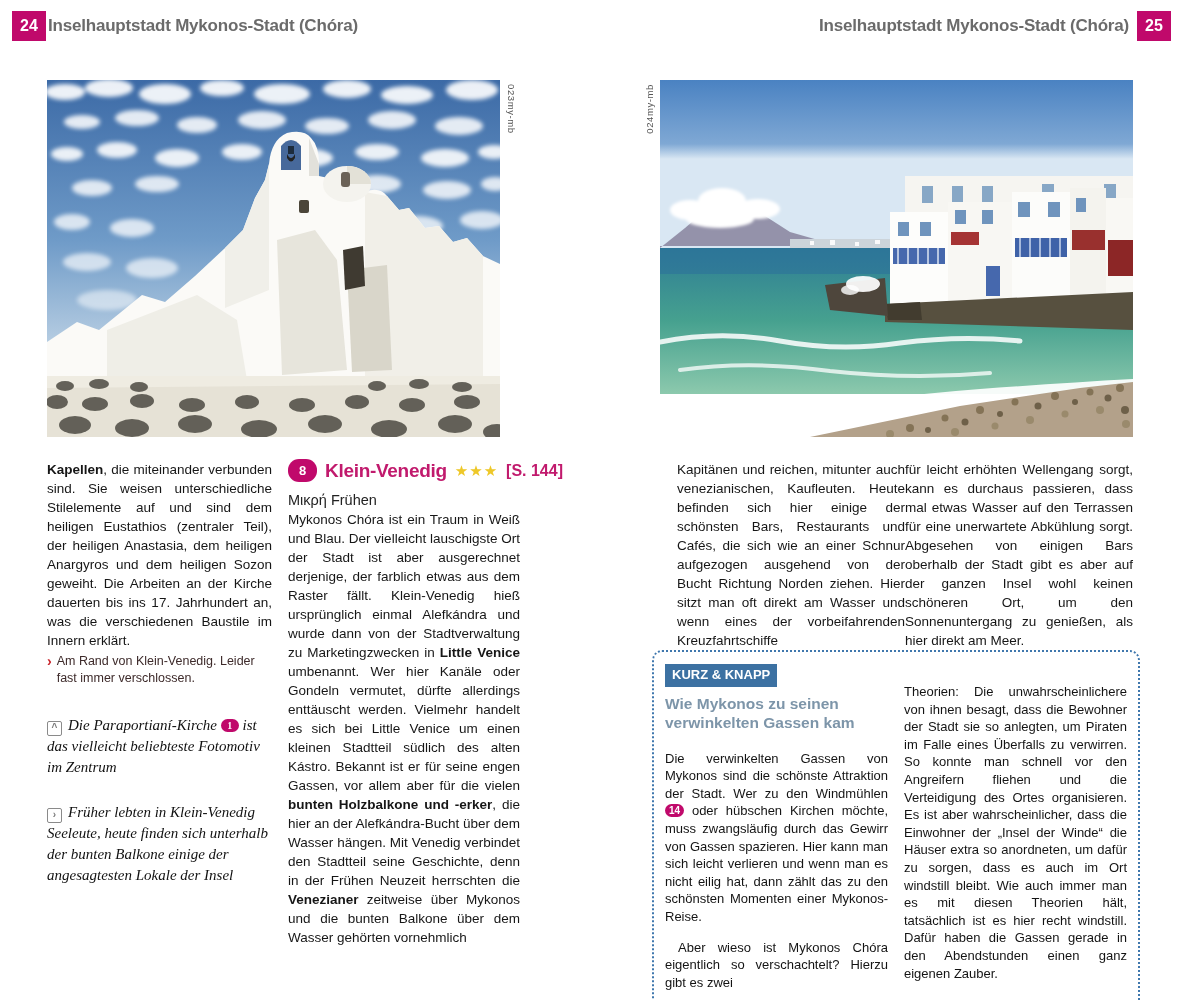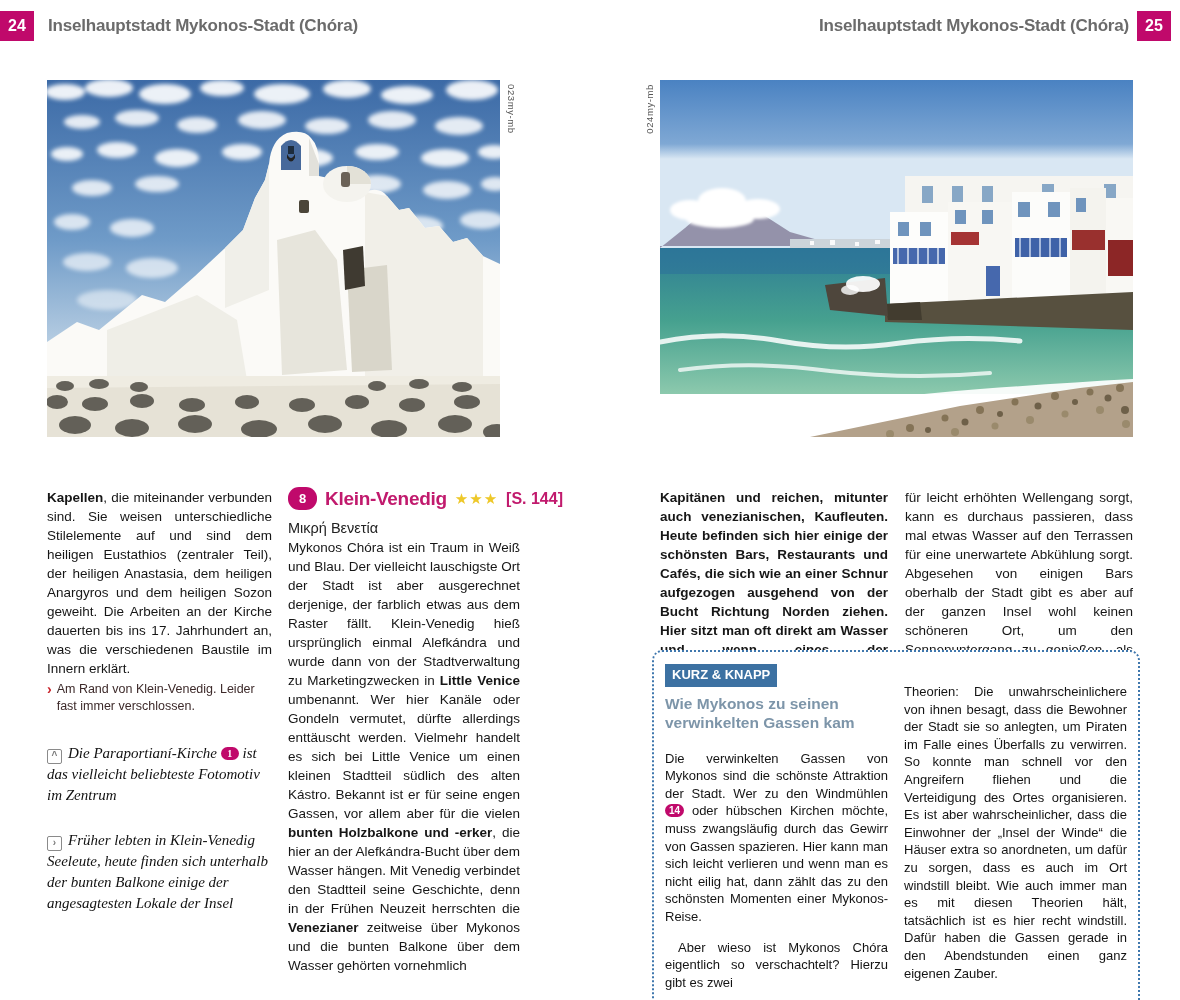--- a/index.html
+++ b/index.html
@@ -11,21 +11,21 @@
   .header-title{position:absolute;top:11px;height:30px;display:flex;align-items:center;
     font-weight:700;font-size:17px;color:#6b6b6b;letter-spacing:-0.2px;}
 
   
   .photo{position:absolute;top:80px;display:block;}
   .credit{position:absolute;top:84px;font-size:9.5px;color:#555;letter-spacing:.6px;
     writing-mode:vertical-rl;}
   .credit.flip{transform:rotate(180deg);}
 
   
-  .col{position:absolute;text-align:justify;font-size:13.5px;line-height:19px;color:#161616;margin-top:28px;}
+  .col{position:absolute;text-align:justify;font-size:13.5px;line-height:19px;color:#161616;}
   .col p{margin:0;}
   p.indent{text-indent:13px;}
   b{font-weight:700;}
 
   
   .tip{display:flex;gap:5px;margin-top:3px;font-size:12.5px;line-height:17px;color:#3d2a2a;text-align:left;}
   .tip .marker{color:#c9252c;font-weight:700;font-size:14px;line-height:16px;}
 
   
   .caption{font-family:"Liberation Serif",serif;font-style:italic;font-size:15px;line-height:21px;
@@ -53,21 +53,21 @@
     border:2px dotted #3f77ad;border-radius:10px;padding:12px 11px 12px 11px;
     display:flex;gap:16px;background:#fff;}
   .kk-col{width:223px;text-align:justify;font-size:13px;line-height:17.6px;color:#141414;}
   .kk-label{display:inline-block;background:#3c71a2;color:#fff;font-weight:700;font-size:13px;
     padding:2px 7px 3px 7px;margin-bottom:7px;}
   .kk-heading{font-weight:700;font-size:15.5px;line-height:19px;color:#7d95a9;margin:0 0 18px 0;text-align:left;}
 </style>
 </head>
 <body>
 
-<div class="pagenum-box" style="left:0;">24</div>
+<div class="pagenum-box" style="left:12px;">24</div>
 <div class="header-title" style="left:48px;">Inselhauptstadt Mykonos-Stadt (Chóra)</div>
 
 <div class="header-title" style="right:51px;">Inselhauptstadt Mykonos-Stadt (Chóra)</div>
 <div class="pagenum-box" style="left:1137px;">25</div>
 
 <svg class="photo" style="left:47px;" width="453" height="357" viewBox="0 0 453 357">
   <defs>
     <linearGradient id="sky1" x1="0" y1="0" x2="0" y2="1">
       <stop offset="0" stop-color="#3c6aa6"></stop>
         <stop offset="0.45" stop-color="#6f9bc8"></stop>
@@ -341,25 +341,25 @@
   </div>
 </div>
 
 <div class="col" style="left:288px;top:459px;width:232px;">
   <div class="sec-head">
     <span class="sec-badge">8</span>
     <span class="sec-title">Klein-Venedig</span>
     <span class="sec-stars">★★★</span>
     <span class="sec-ref">[S. 144]</span>
   </div>
-  <p class="sec-sub">Μικρή Βενετία</p>
+  <p class="sec-sub">Μικρή Frühen</p>
   <p><span>Mykonos Chóra ist ein Traum in Weiß und Blau. Der vielleicht lauschigste Ort der Stadt ist aber ausgerechnet derjenige, der farblich etwas aus dem Raster fällt. Klein-Venedig hieß ursprünglich einmal Alefkándra und wurde dann von der Stadtverwaltung zu Marketingzwecken in </span><b>Little Venice</b><span> umbenannt. Wer hier Kanäle oder Gondeln vermutet, dürfte allerdings enttäuscht werden. Vielmehr handelt es sich bei Little Venice um einen kleinen Stadtteil südlich des alten Kástro. Bekannt ist er für seine engen Gassen, vor allem aber für die vielen </span><b>bunten Holzbalkone und -erker</b><span>, die hier an der Alefkándra-Bucht über dem Wasser hängen. Mit Venedig verbindet den Stadtteil seine Geschichte, denn in der Frühen Neuzeit herrschten die </span><b>Venezianer</b><span> zeitweise über Mykonos und die bunten Balkone über dem Wasser gehörten vornehmlich</span></p>
 </div>
 
-<div class="col" style="left:660px;top:460px;width:228px;font-weight:bold;">
+<div class="col" style="left:677px;top:460px;width:228px;">
   <p>Kapitänen und reichen, mitunter auch venezianischen, Kaufleuten. Heute befinden sich hier einige der schönsten Bars, Restaurants und Cafés, die sich wie an einer Schnur aufgezogen ausgehend von der Bucht Richtung Norden ziehen. Hier sitzt man oft direkt am Wasser und wenn eines der vorbeifahrenden Kreuzfahrtschiffe</p>
 </div>
 <div class="col" style="left:905px;top:460px;width:228px;">
   <p>für leicht erhöhten Wellengang sorgt, kann es durchaus passieren, dass mal etwas Wasser auf den Terrassen für eine unerwartete Abkühlung sorgt. Abgesehen von einigen Bars oberhalb der Stadt gibt es aber auf der ganzen Insel wohl keinen schöneren Ort, um den Sonnenuntergang zu genießen, als hier direkt am Meer.</p>
 </div>
 
 <div class="kk-box">
   <div class="kk-col">
     <span class="kk-label">KURZ &amp; KNAPP</span>
     <div class="kk-heading">Wie Mykonos zu seinen verwinkelten Gassen kam</div>

